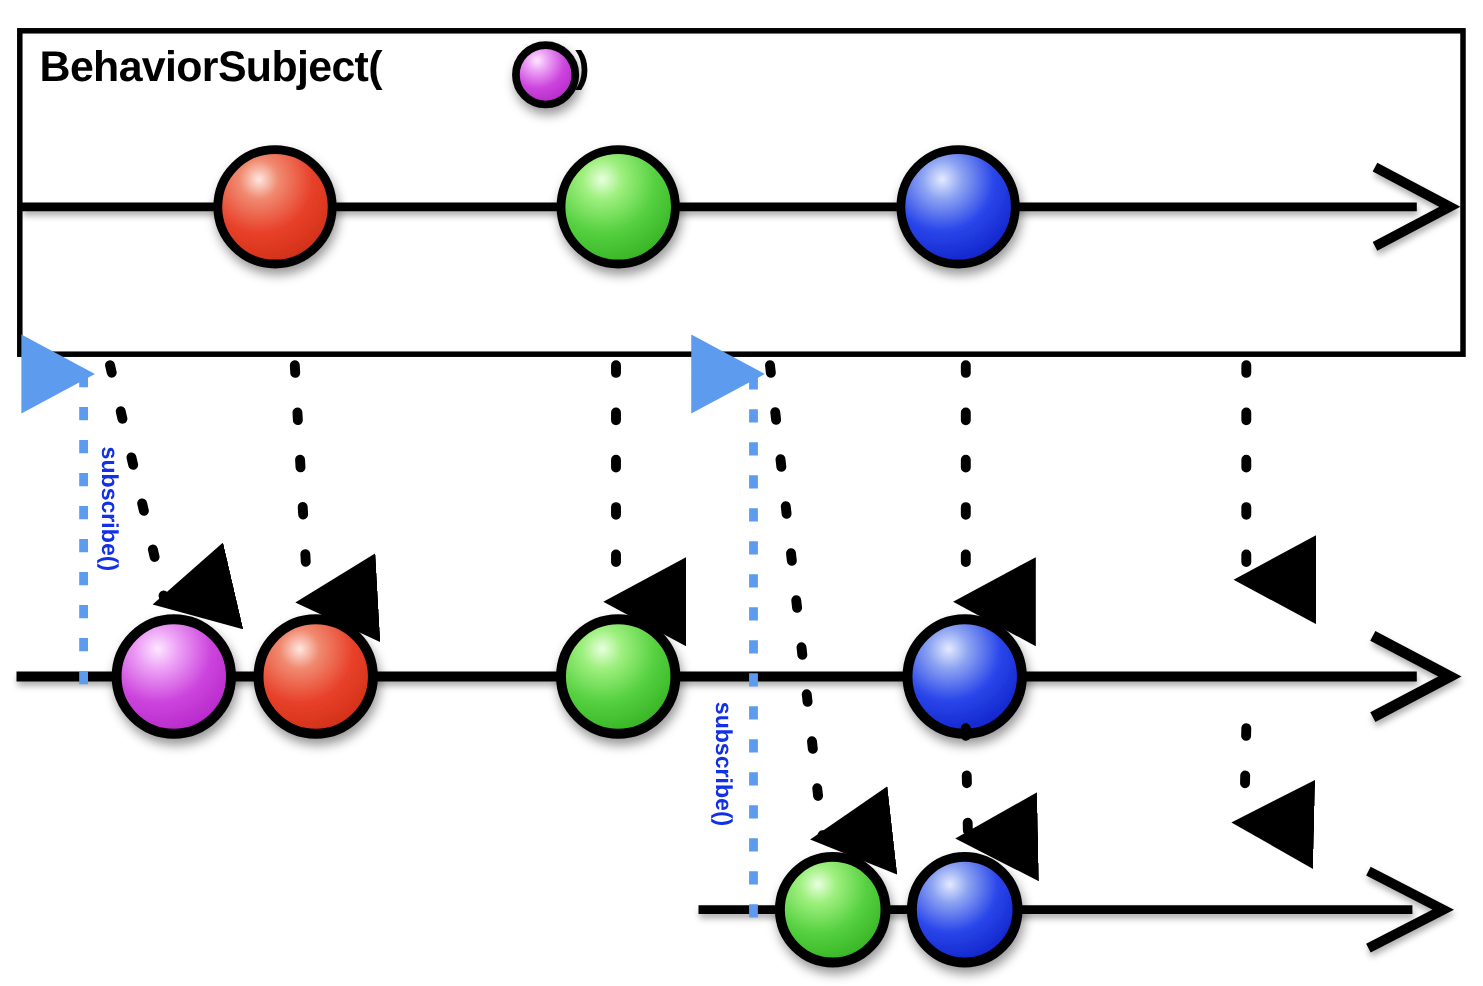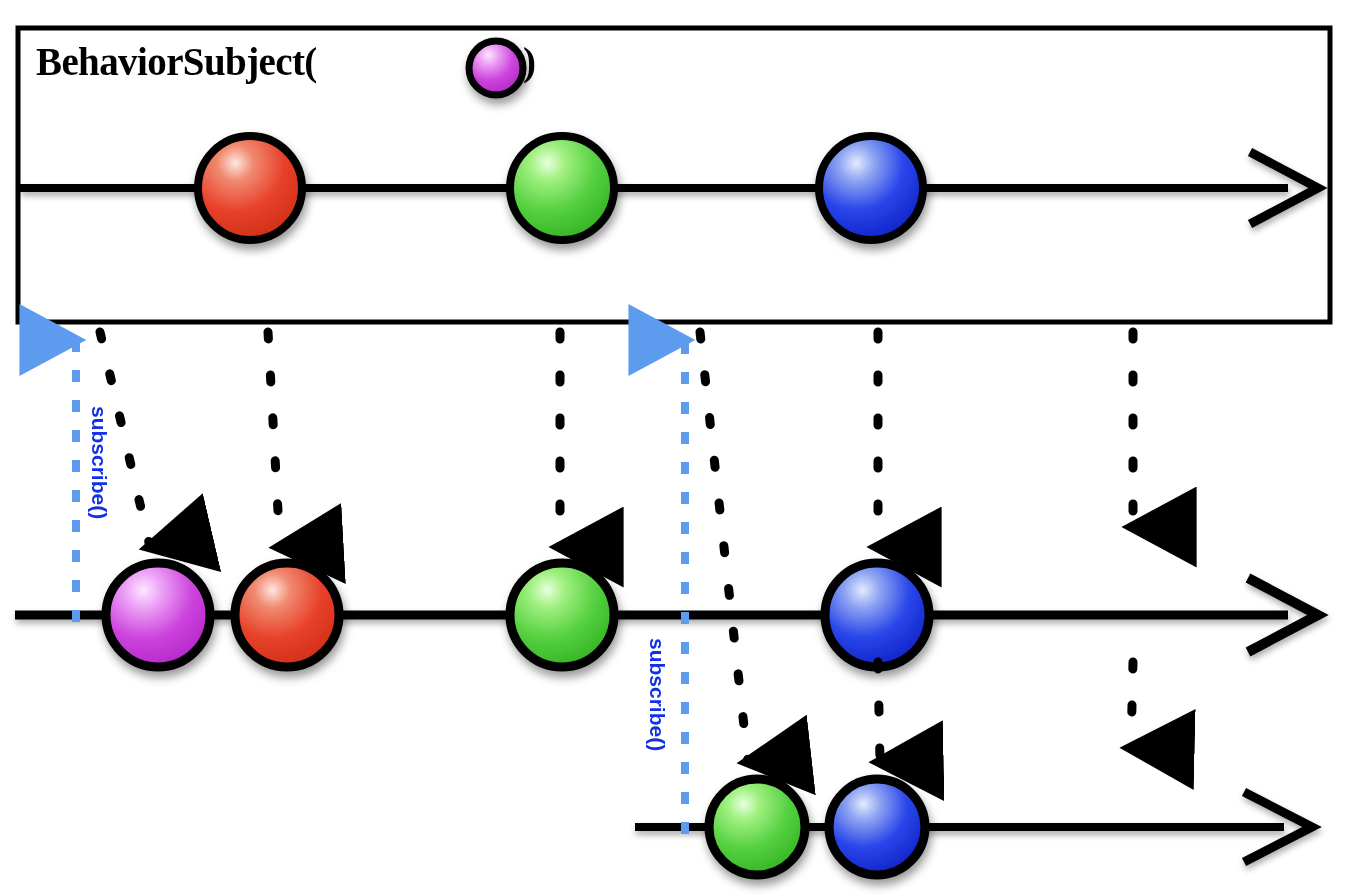--- a/index.html
+++ b/index.html
@@ -1,21 +1,21 @@
 <!DOCTYPE html>
 <html><head>
 <meta charset="utf-8">
 <style>
   html,body{margin:0;padding:0;background:#ffffff;}
   body{width:1348px;height:896px;overflow:hidden;
        font-family:"Liberation Sans","DejaVu Sans",sans-serif;}
   #stage{position:relative;width:1348px;height:896px;background:#fff;}
   #svgroot{position:absolute;left:0;top:0;width:1348px;height:896px;}
   .ttl{position:absolute;font-weight:bold;font-size:39px;color:#000;
-       letter-spacing:-0.6px;white-space:nowrap;line-height:1;font-family:Liberation Serif, serif;}
+       letter-spacing:-0.6px;white-space:nowrap;line-height:1;}
   .sublbl{position:absolute;color:#1230E8;font-weight:bold;font-size:21px;
           letter-spacing:0px;white-space:nowrap;line-height:1;
           transform-origin:0 0;transform:rotate(90deg);}
 </style>
 </head>
 <body>
 
 <div id="stage">
 
   <svg id="svgroot" viewBox="0 0 1348 896">

